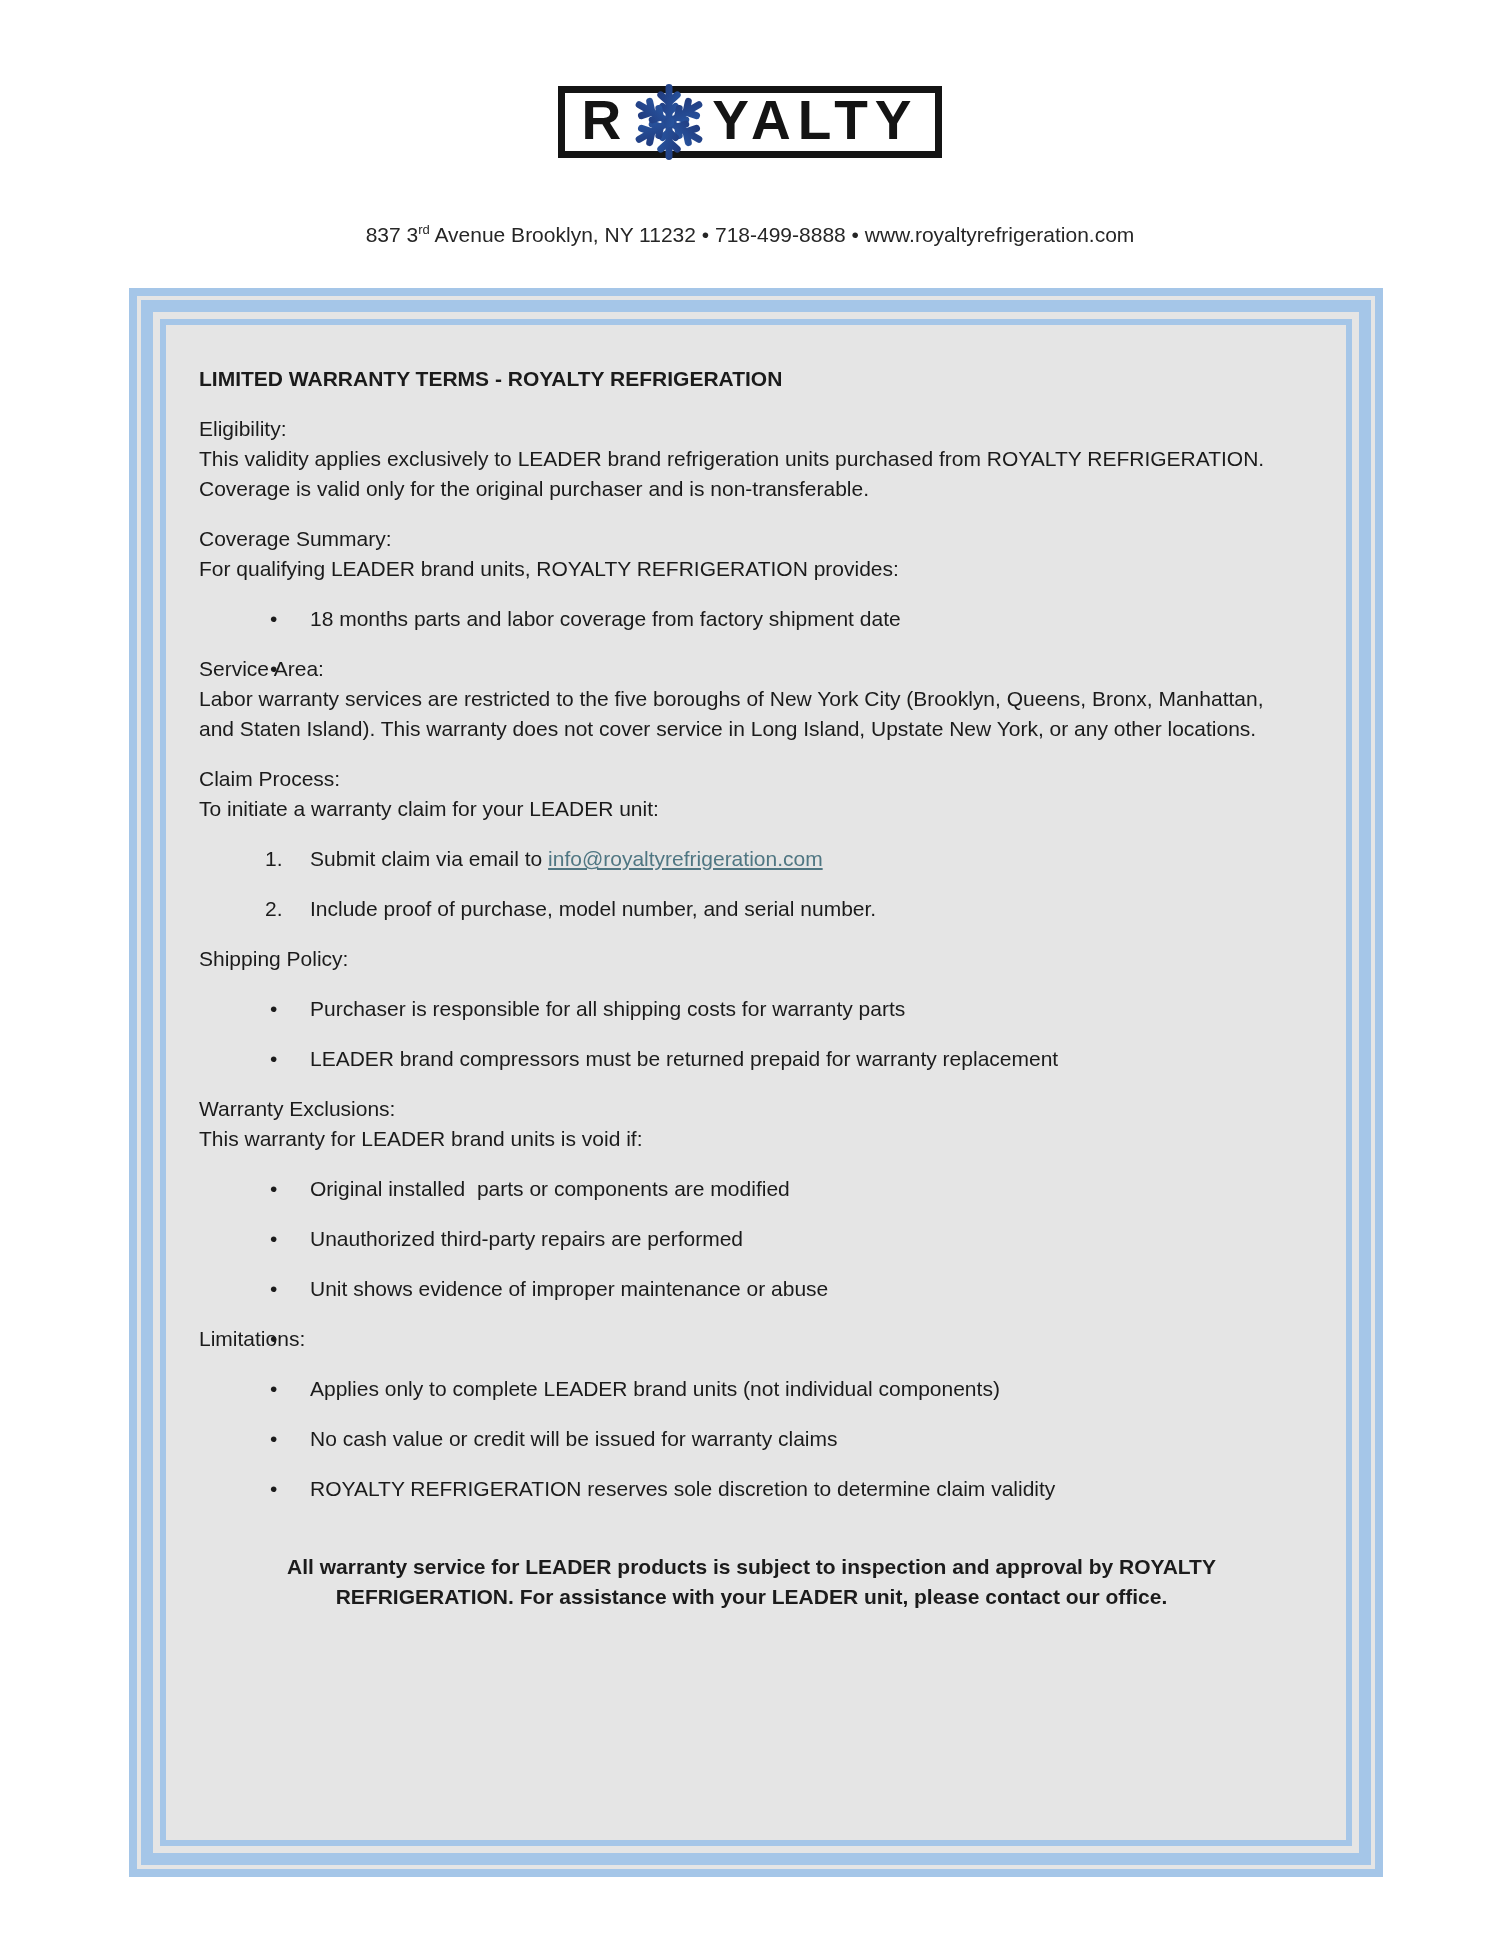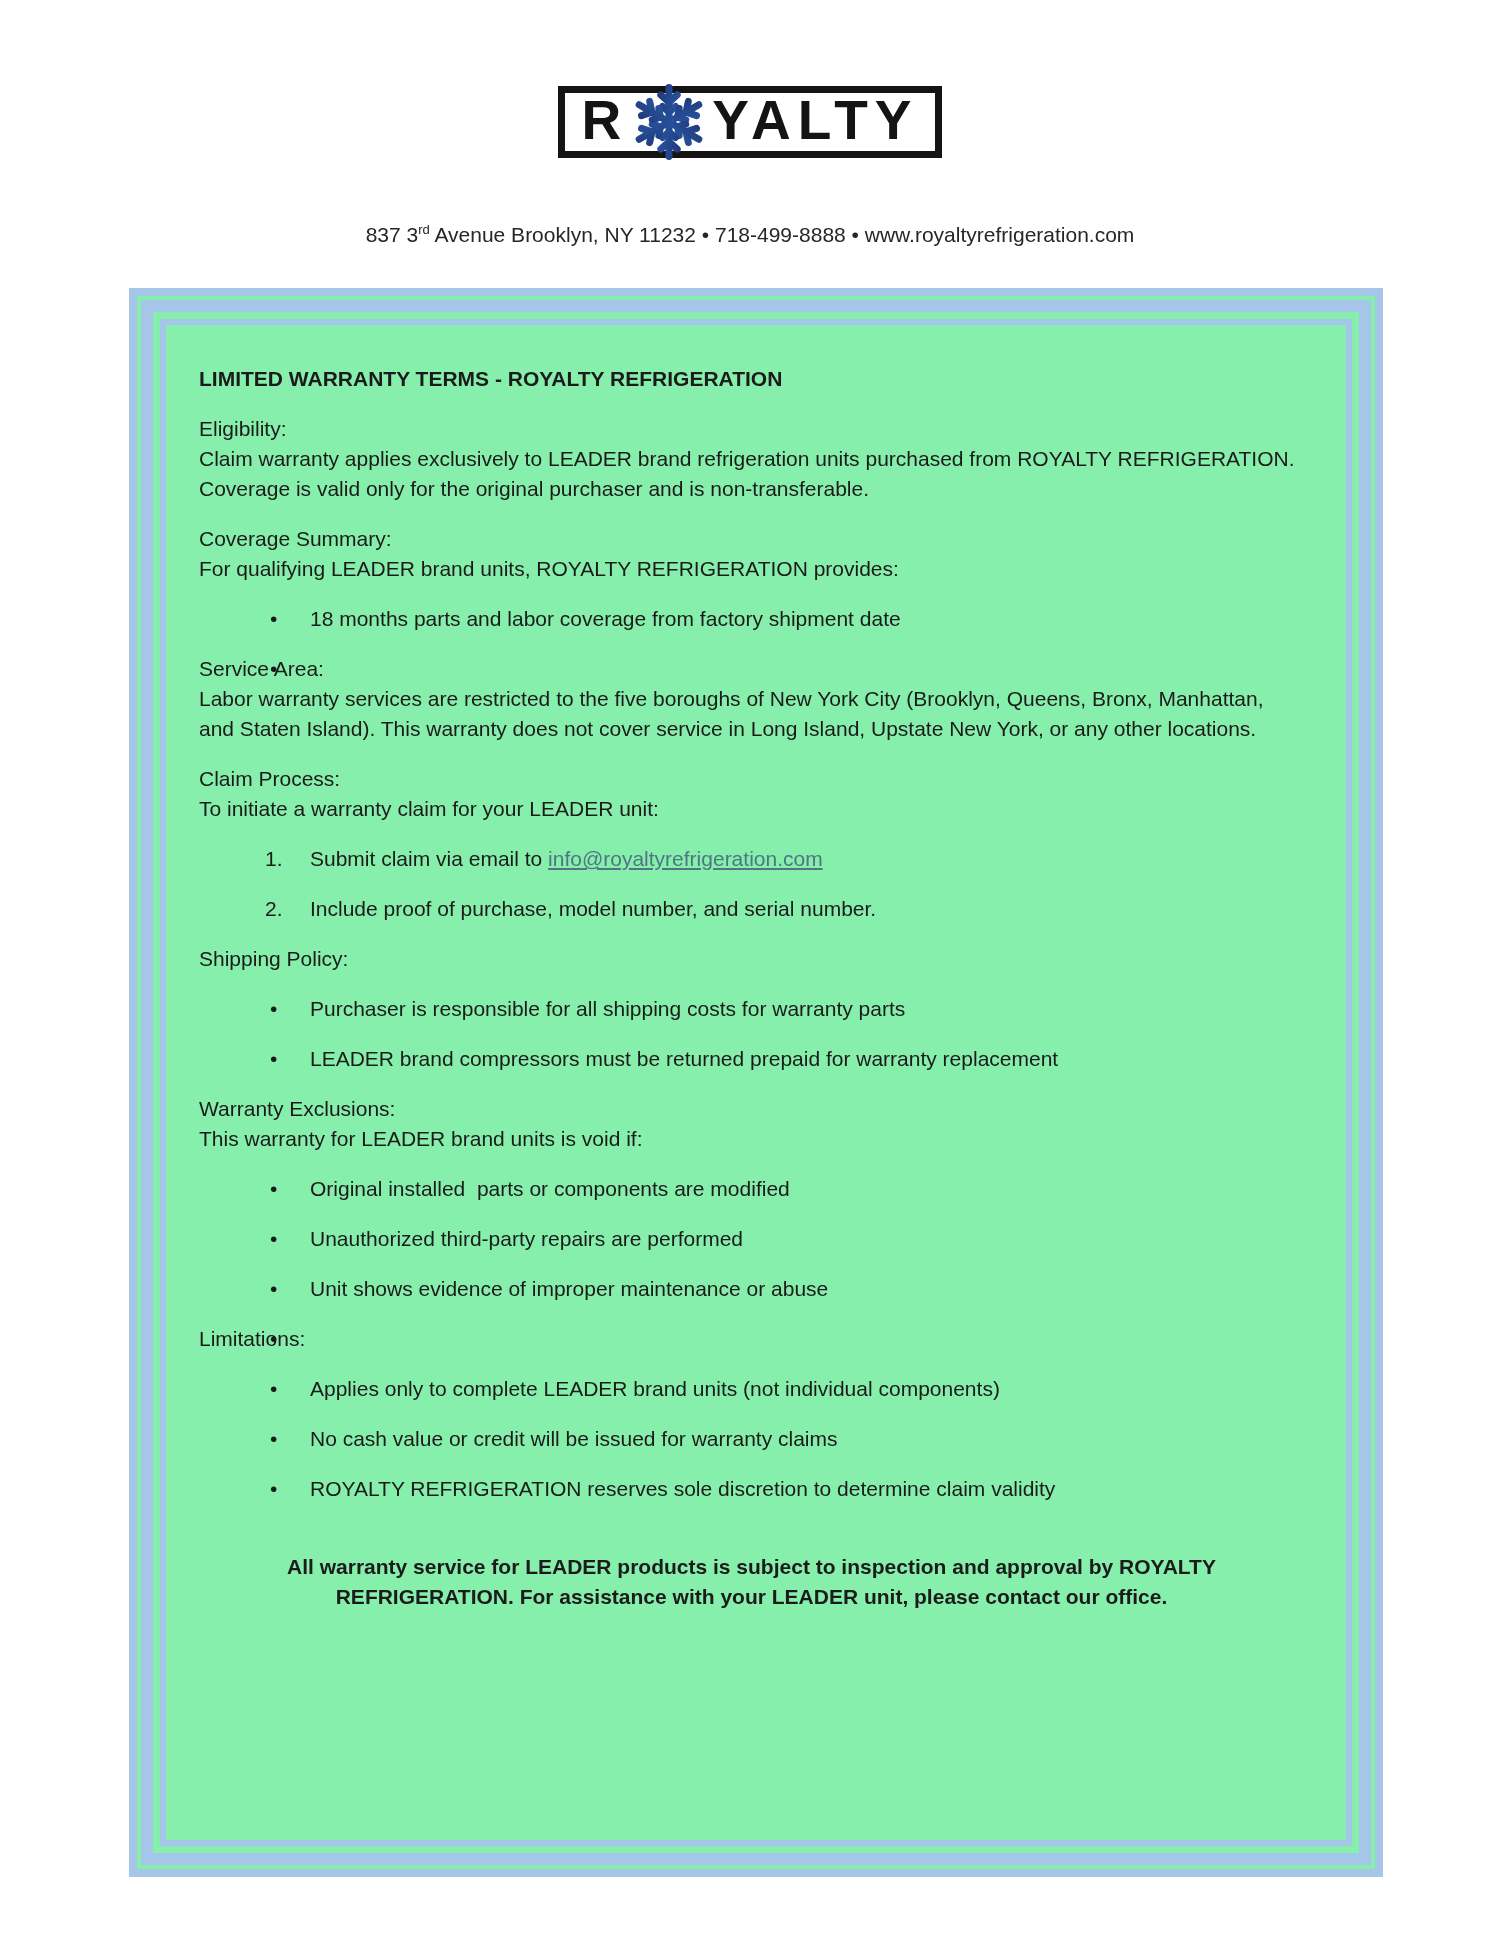--- a/index.html
+++ b/index.html
@@ -31,21 +31,21 @@
     color: #262626; text-align: center;
   }
   .address-line sup { font-size: 0.62em; vertical-align: super; }
 
   
   .frame-outer {
     width: 1254px; height: 1589px;
     margin: 41px 0 0 129px;
     border: 8px solid var(--frame-blue);
     padding: 4px;
-    background: #86efac;
+    background: #e5e5e5;
   }
   .frame-mid {
     width: 100%; height: 100%;
     border: 12px solid var(--frame-blue);
     padding: 7px;
   }
   .frame-inner {
     width: 100%; height: 100%;
     border: 6px solid var(--frame-blue);
     padding: 39px 42px 0 33px;
@@ -130,21 +130,21 @@
 
   <div class="frame-outer">
     <div class="frame-mid">
       <div class="frame-inner">
         <div class="doc">
 
           <div class="doc-title">LIMITED WARRANTY TERMS - ROYALTY REFRIGERATION</div>
 
           <div class="sec">
             <div class="sec-heading">Eligibility:</div>
-            <p class="sec-body">Claim warranty applies exclusively to LEADER brand refrigeration units purchased from ROYALTY REFRIGERATION. Coverage is valid only for the original purchaser and is non-transferable.</p>
+            <p class="sec-body">This validity applies exclusively to LEADER brand refrigeration units purchased from ROYALTY REFRIGERATION. Coverage is valid only for the original purchaser and is non-transferable.</p>
           </div>
 
           <div class="sec">
             <div class="sec-heading">Coverage Summary:</div>
             <p class="sec-body">For qualifying LEADER brand units, ROYALTY REFRIGERATION provides:</p>
             <div class="li">
               <span class="marker">•</span>
               <span class="li-text">18 months parts and labor coverage from factory shipment date</span>
             </div>
             <div class="li">

